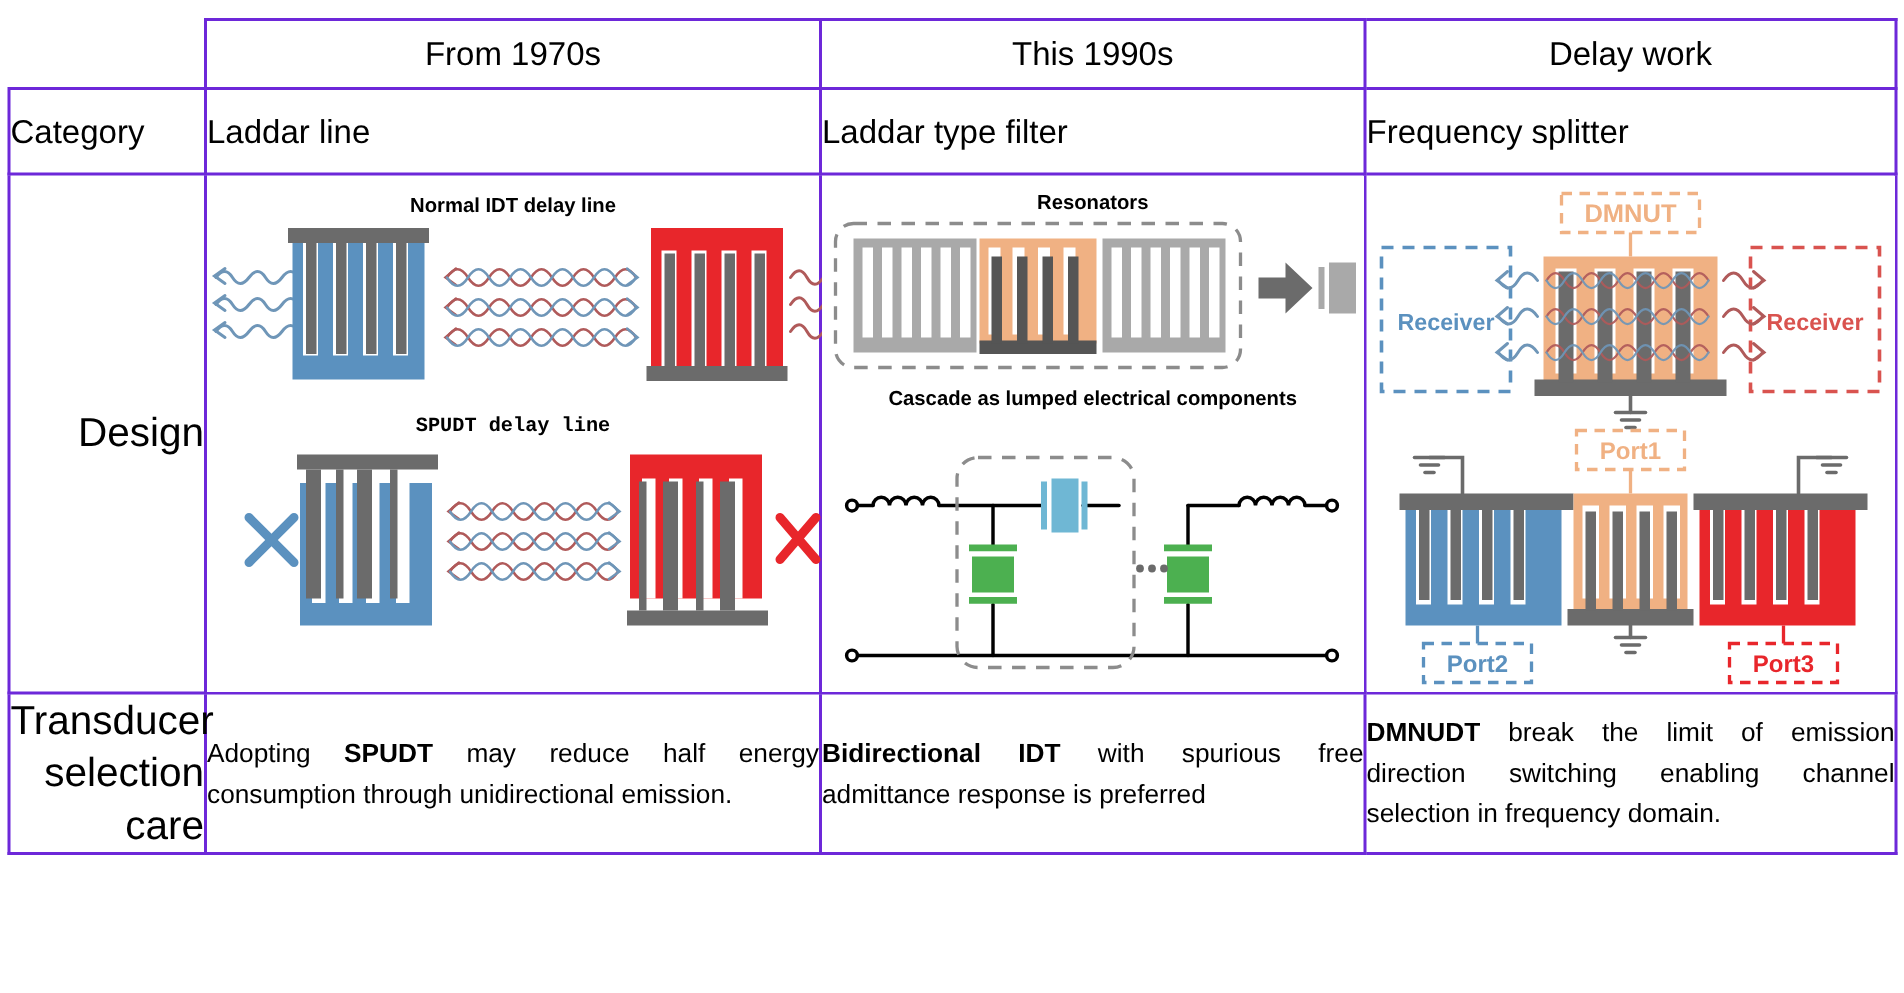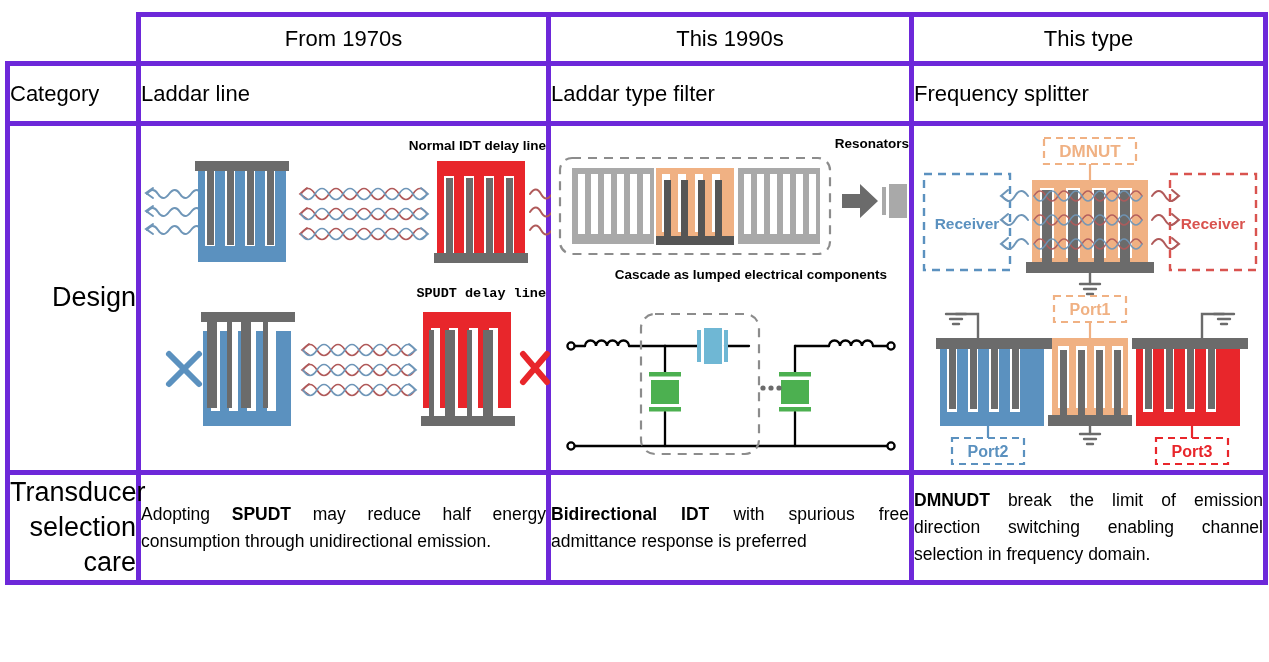--- a/index.html
+++ b/index.html
@@ -1,33 +1,33 @@
 <!DOCTYPE html>
 <html><head>
 <meta charset="utf-8">
 <style>
   html,body{margin:0;padding:0;background:#ffffff;}
   body{font-family:"Liberation Sans",sans-serif;color:#000;}
   #page{position:relative;width:1269px;height:662px;overflow:hidden;background:#fff;}
 
   table.cmp{border-collapse:collapse;width:1258px;margin-left:5px;margin-top:12px;table-layout:fixed;}
-  table.cmp td{border:5px solid #6d28d9;background:#fff;vertical-align:middle;padding:0;}
+  table.cmp td{border:2px solid #6d28d9;background:#fff;vertical-align:middle;padding:0;}
   td.c0{width:131px;}
   td.c1{width:410px;}
   td.c2{width:363px;}
   td.c3{width:352px;}
 
   .hdr{font-size:22px;text-align:center;height:44px;line-height:44px;}
   .blank-hdr{border-top:none !important;border-left:none !important;background:#fff;}
   .cat{font-size:22px;height:55px;line-height:55px;}
   .rowlabel{font-size:27px;text-align:right;line-height:1.3;}
   .designcell{height:344px;position:relative;}
   .textcell{font-size:17.5px;line-height:1.55;text-align:justify;padding:14px 12px;vertical-align:middle;}
   .textcell b{font-weight:bold;}
-  .diaglabel{font-size:13.5px;font-weight:bold;text-align:right;}
+  .diaglabel{font-size:13.5px;font-weight:bold;text-align:center;}
 
   .stage{position:relative;width:100%;height:100%;}
   .abs{position:absolute;}
   svg{display:block;overflow:visible;}
 </style>
 </head>
 <body>
 
 <div id="page">
 
@@ -37,21 +37,21 @@
         <col style="width:410px">
         <col style="width:363px">
         <col style="width:354px">
   </colgroup>
 
   <tbody>
         <tr>
     <td class="c0 blank-hdr"></td>
     <td class="c1 hdr">From 1970s</td>
     <td class="c2 hdr">This 1990s</td>
-    <td class="c3 hdr">This type</td>
+    <td class="c3 hdr">Delay work</td>
   </tr>
 
   <tr>
     <td class="c0 cat">Category</td>
     <td class="c1 cat">Laddar line</td>
     <td class="c2 cat">Laddar type filter</td>
     <td class="c3 cat">Frequency splitter</td>
   </tr>
 
   <tr>

